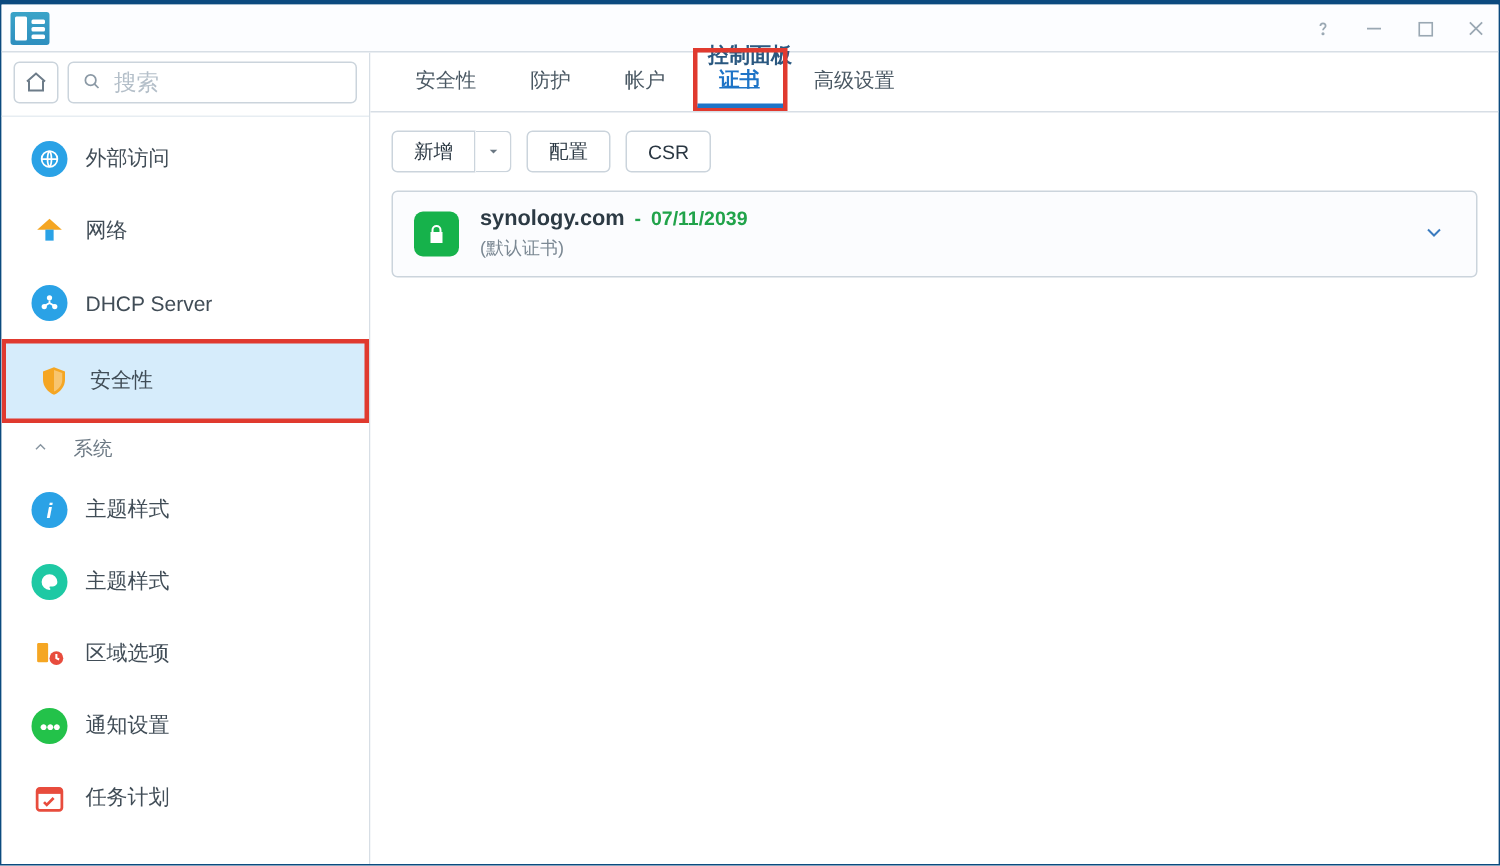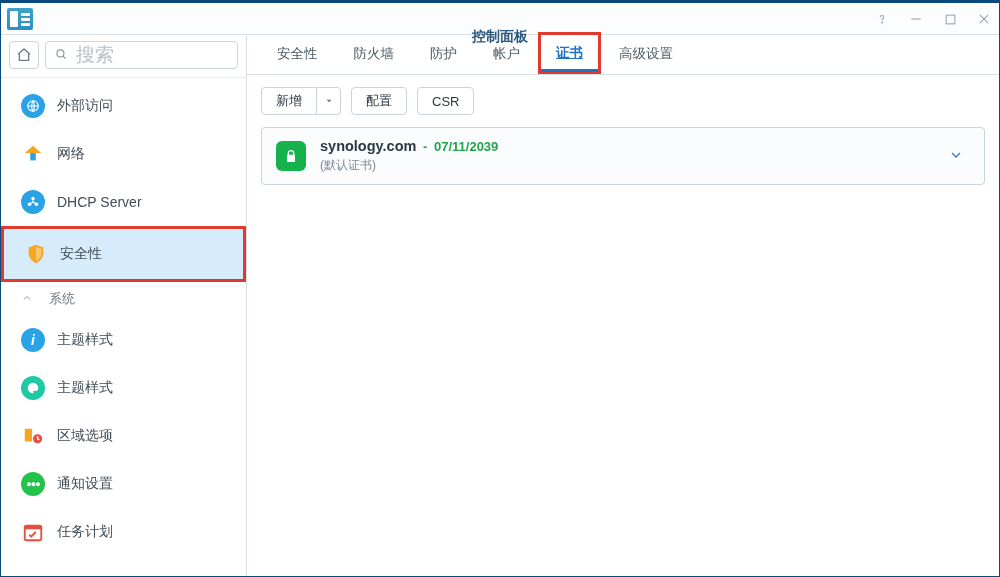--- a/index.html
+++ b/index.html
@@ -59,21 +59,21 @@
   .home-btn {
     width: 30px; height: 28px; border:1px solid #cbd4dc; border-radius:4px;
     display:flex; align-items:center; justify-content:center; background:#fff;
     color:#6d7c89; cursor:pointer;
   }
   .search-wrap {
     flex:1; height:28px; border:1px solid #cbd4dc; border-radius:4px;
     display:flex; align-items:center; padding:0 8px; gap:6px; color:#8b99a5;
   }
   .search-wrap input{
-    border:none; outline:none; width:100%; font-size:19px; color:#2a3742; background:transparent;
+    border:none; outline:none; width:100%; font-size:15px; color:#2a3742; background:transparent;
   }
   .search-wrap input::placeholder{ color:#b4bfc9; }
 
   .nav { overflow-y:auto; flex:1; padding-top:4px;}
   .nav-item {
     display:flex; align-items:center; gap:12px;
     height:48px; padding:0 16px 0 20px; cursor:pointer;
     color:#414d57; font-size:14px;
   }
   .nav-item .ico { width:24px; height:24px; flex:0 0 24px; display:flex; align-items:center; justify-content:center;}
@@ -283,21 +283,20 @@
             </svg>
         </span>
         <span>任务计划</span>
       </div>
     </div>
   </div>
 
   <div class="content">
     <div class="tabs">
       <div class="tab">安全性</div>
-      <div class="tab">防火墙</div>
       <div class="tab">防护</div>
       <div class="tab">帐户</div>
       <div class="tab active highlight-box">证书</div>
       <div class="tab">高级设置</div>
     </div>
 
     <div class="toolbar">
       <span class="btn-split">
         <span class="btn">新增</span>
         <span class="caret">

